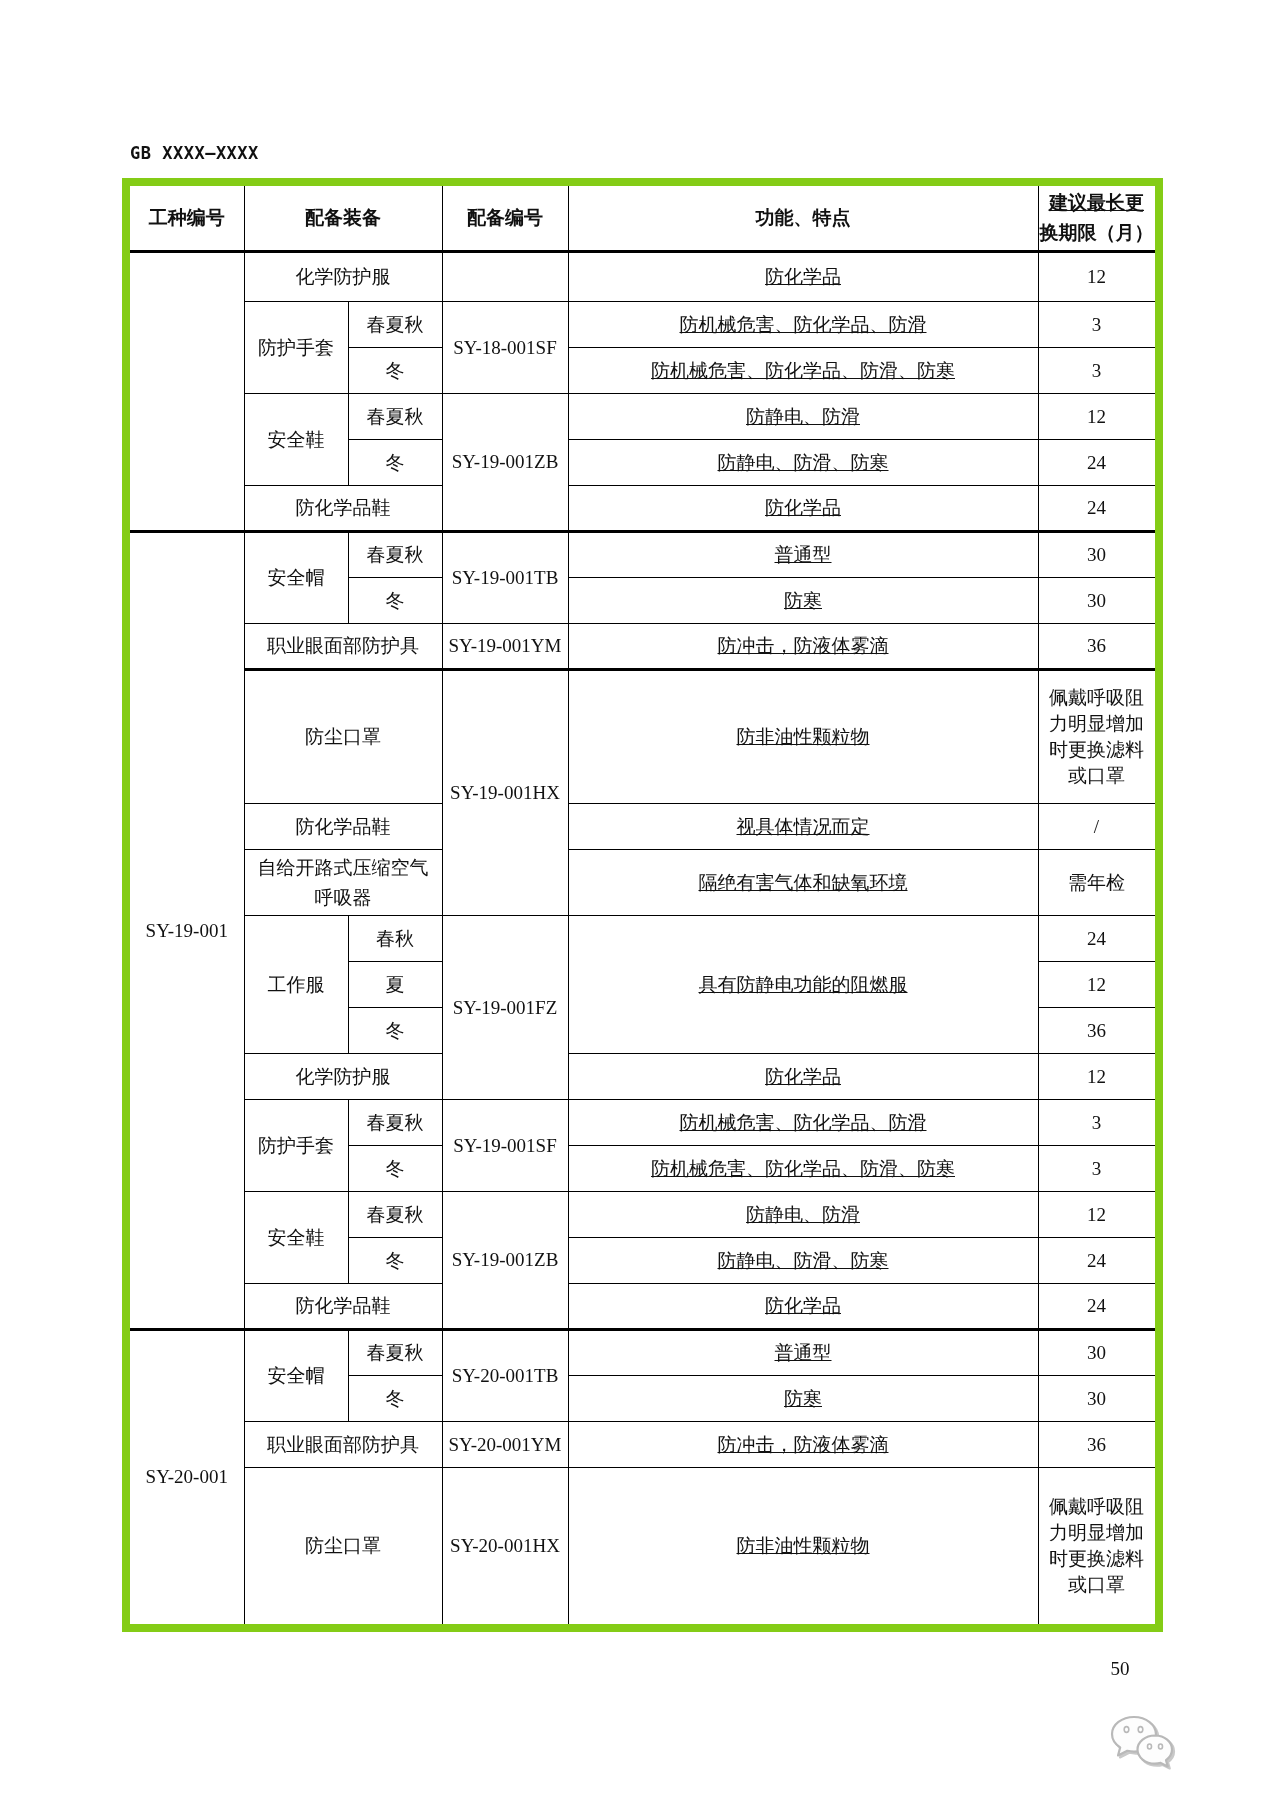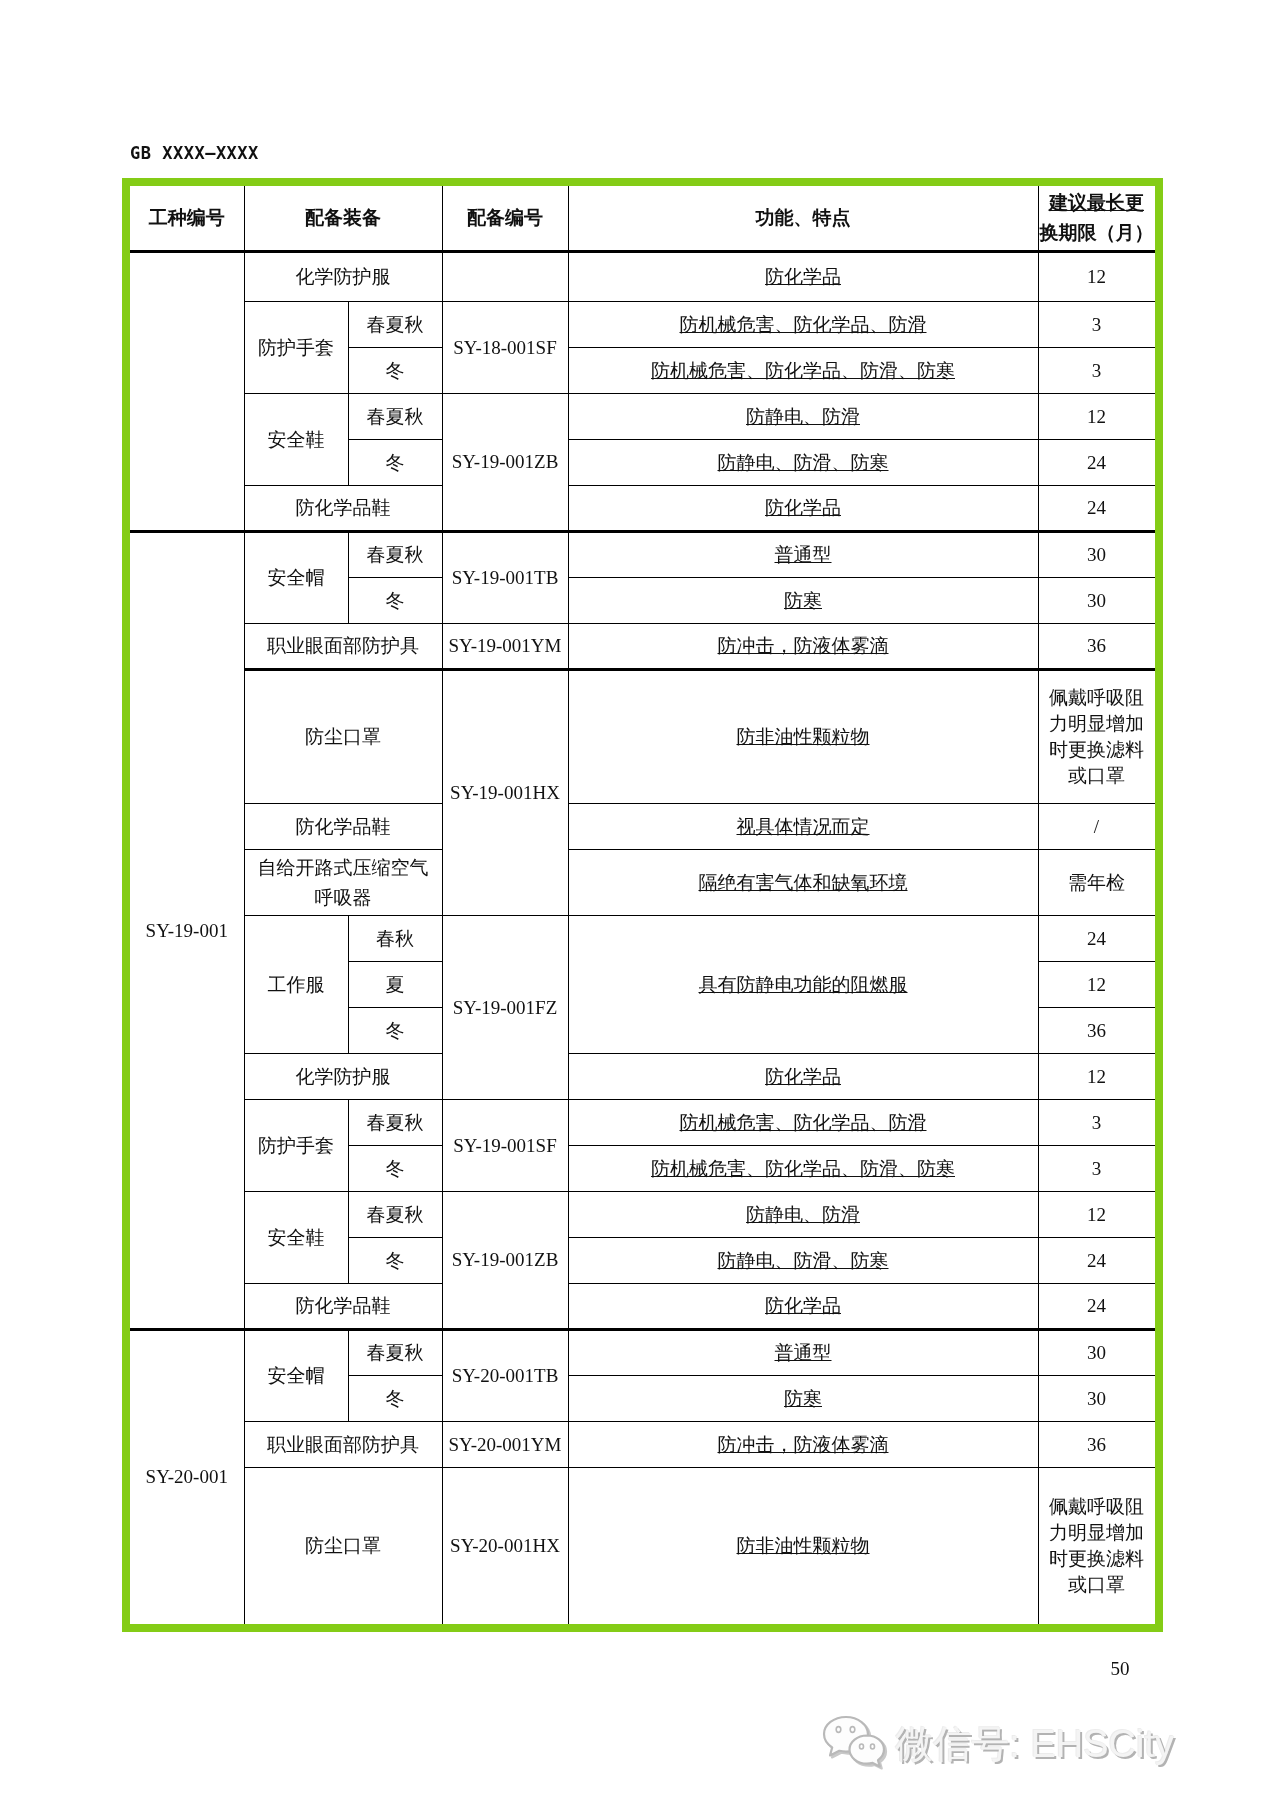--- a/index.html
+++ b/index.html
@@ -238,16 +238,15 @@
           <path d="M47 21.5 c-9.7 0-17.5 6.3-17.5 14.1 0 7.8 7.8 14.1 17.5 14.1 2 0 3.9-0.3 5.7-0.8 l7 3.5 -1.7-6.2 c3.7-2.6 6-6.4 6-10.6 0-7.8-7.3-14.1-17-14.1 z"></path>
         </g>
         <g fill="#ffffff" stroke="#b9b9b9" stroke-width="1.6">
           <ellipse cx="18.5" cy="15.5" rx="2.3" ry="2.9"></ellipse>
           <ellipse cx="32.5" cy="15.5" rx="2.3" ry="2.9"></ellipse>
           <ellipse cx="41.5" cy="32.5" rx="2" ry="2.5"></ellipse>
           <ellipse cx="52.5" cy="32.5" rx="2" ry="2.5"></ellipse>
         </g>
       </svg>
     </span>
-    <span class="watermark-text">微信号: EHSCity</span>
   </div>
 
 </div>
 
 </body></html>

